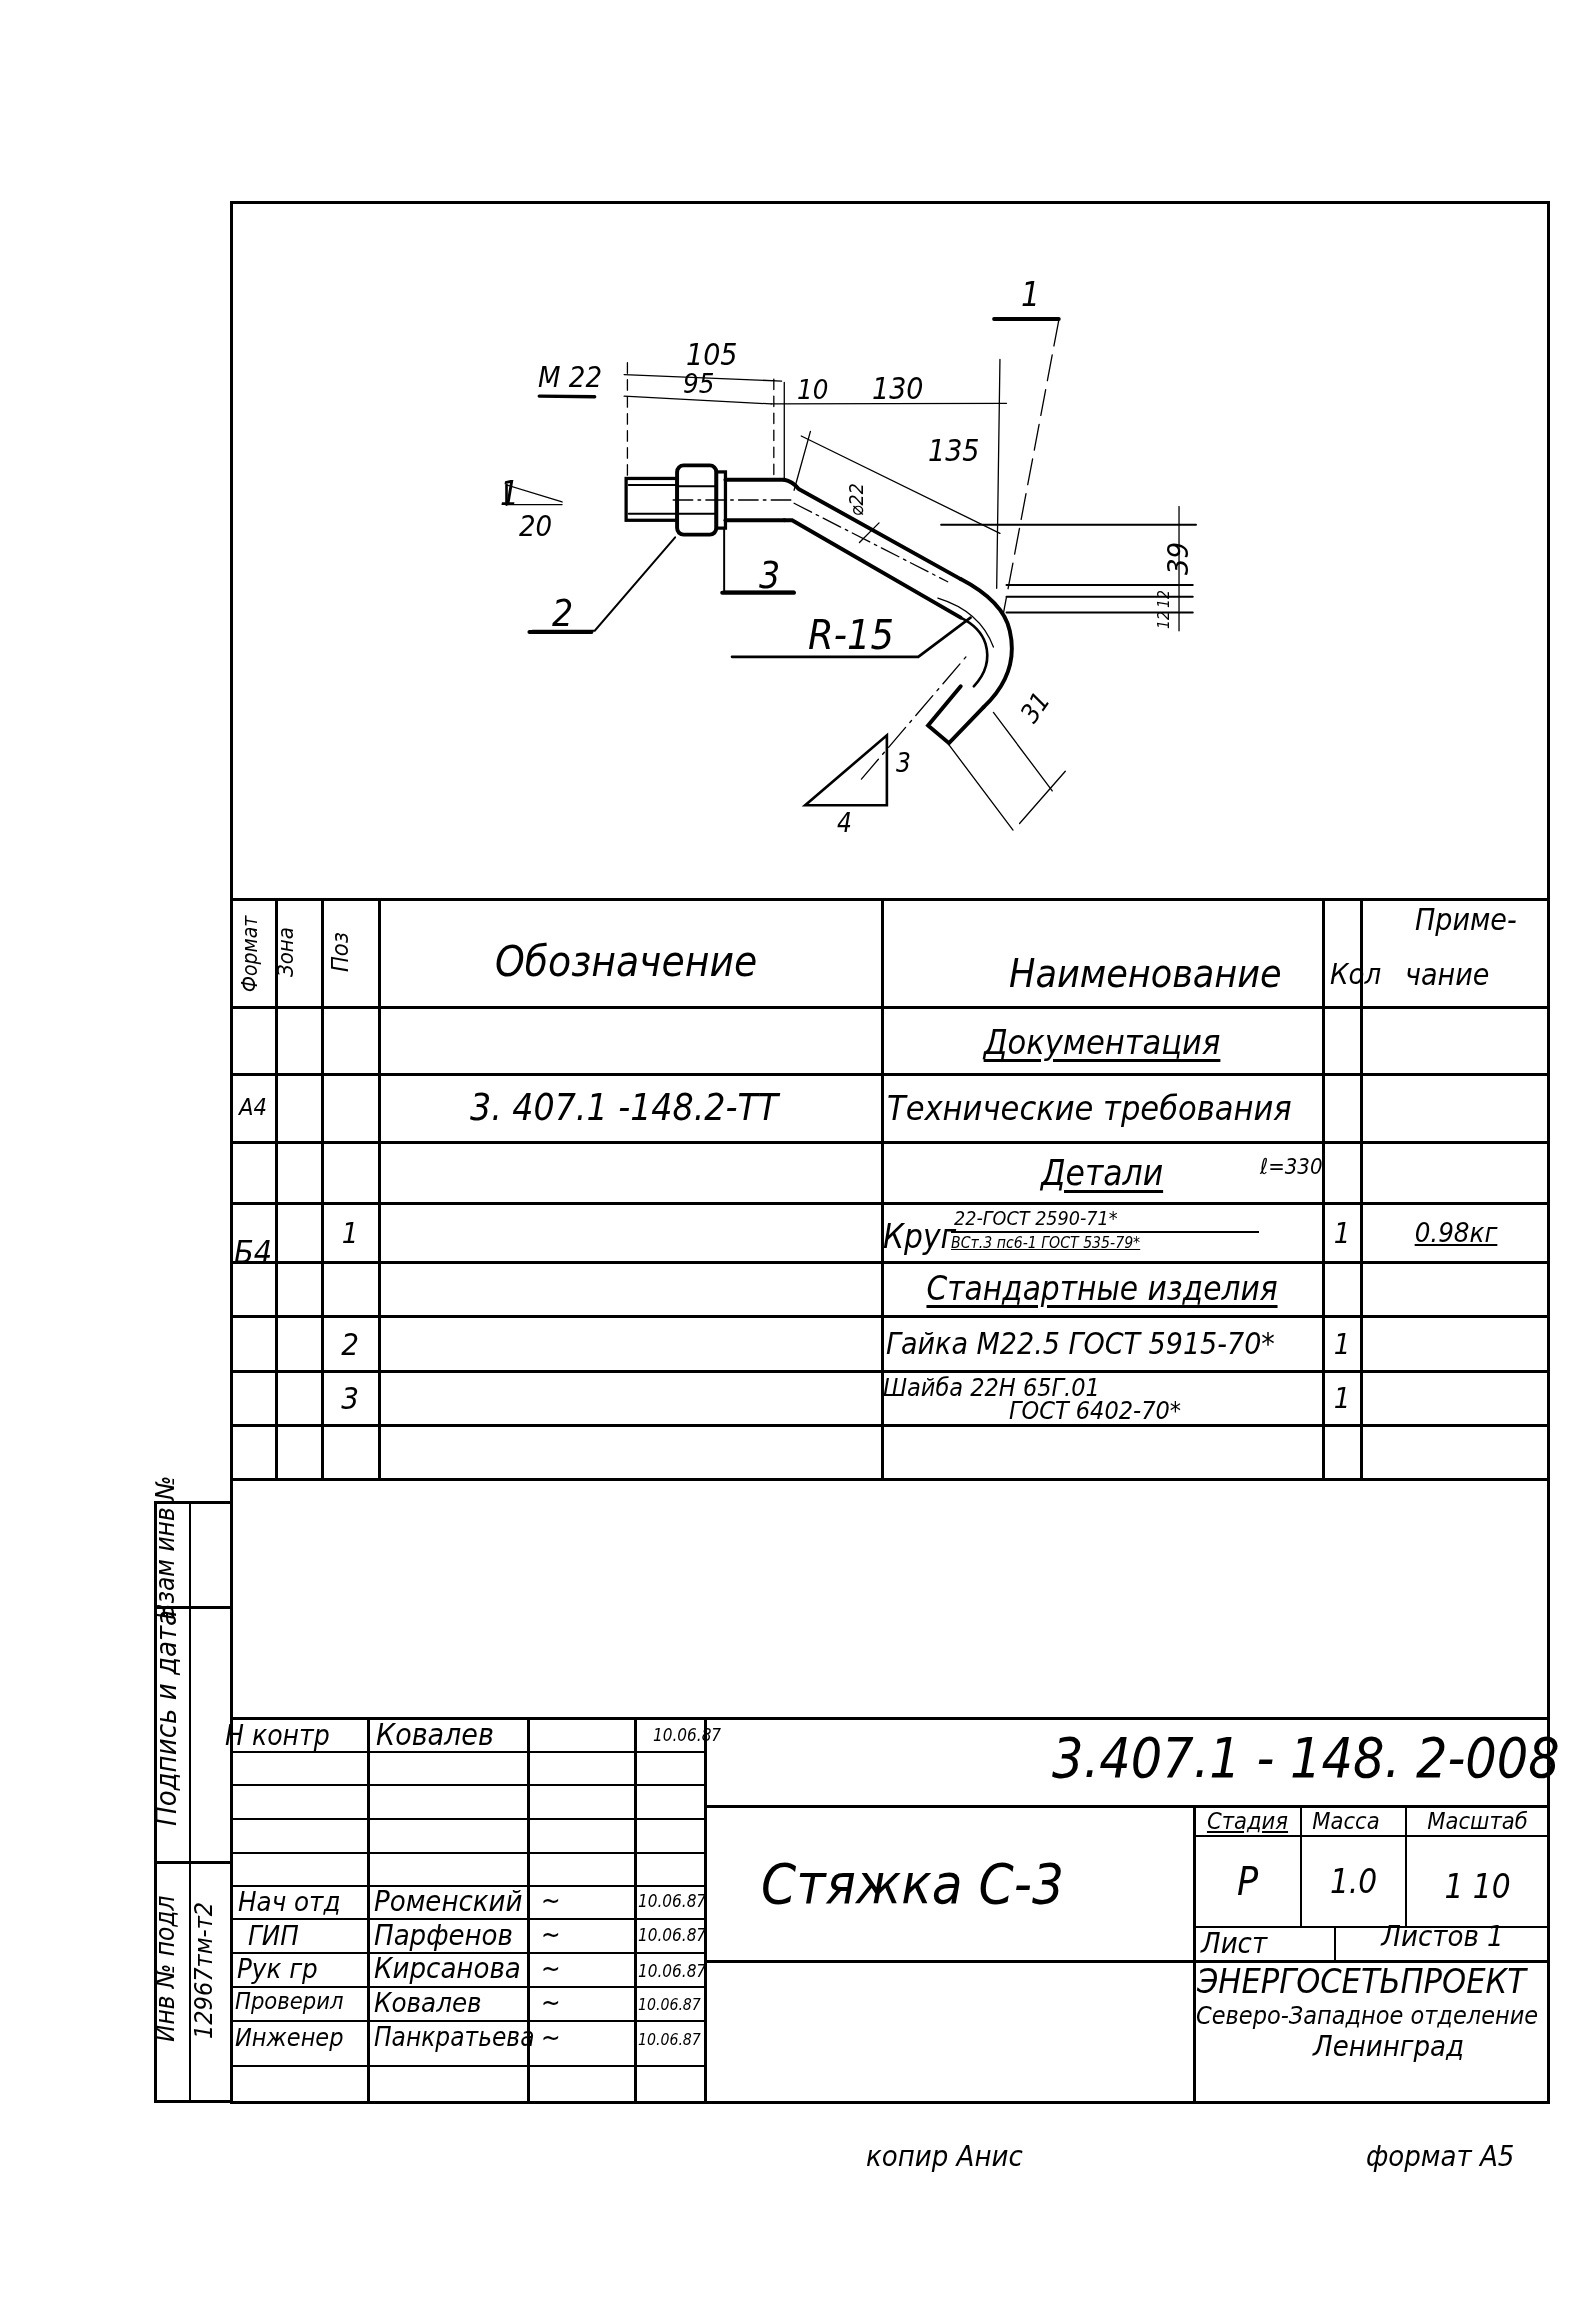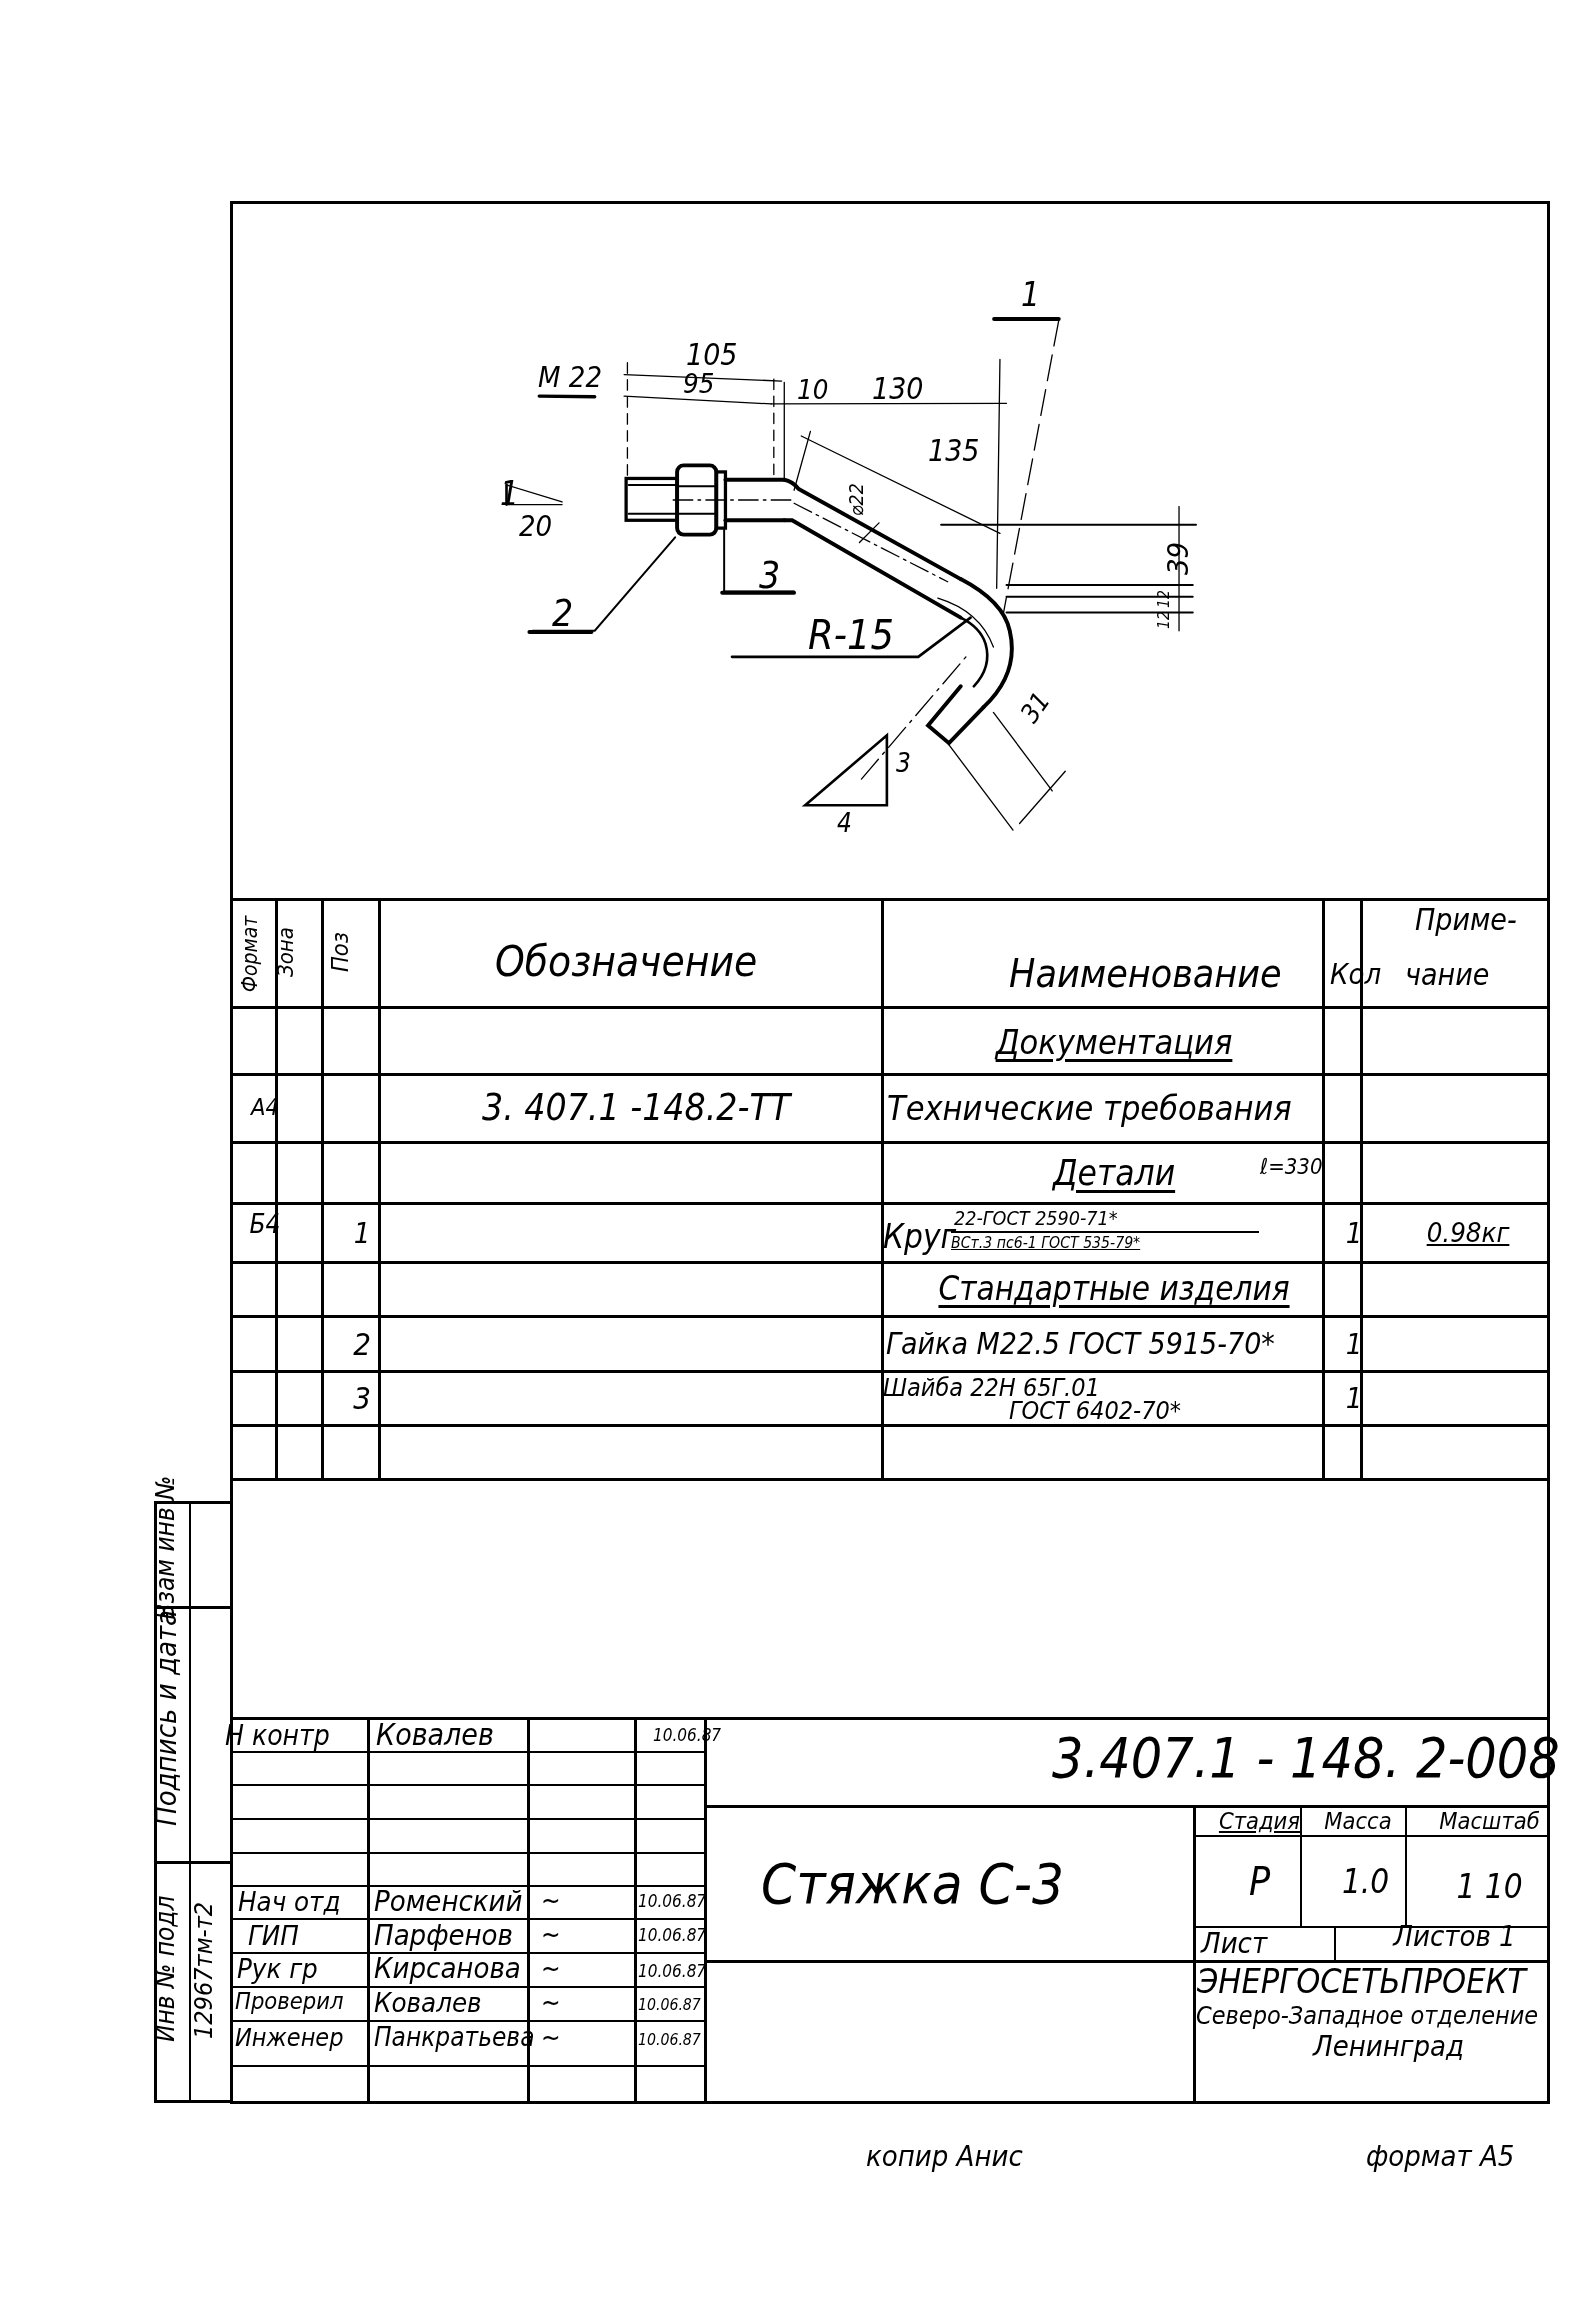--- a/index.html
+++ b/index.html
@@ -5,21 +5,21 @@
   html, body { margin:0; padding:0; background:#ffffff; }
   body { width:1596px; height:2307px; position:relative; overflow:hidden;
          font-family:"DejaVu Sans Condensed","DejaVu Sans", sans-serif; color:#000; }
   .abs { position:absolute; }
   .hw { font-family:"DejaVu Sans", sans-serif; font-style:italic; font-stretch:condensed; transform-origin:left top; white-space:nowrap; line-height:1; }
   .frame { position:absolute; left:230px; top:201px; width:1320px; height:1903px; border:3.9px solid #000; box-sizing:border-box; }
   .hline { position:absolute; height:0; border-top:3.9px solid #000; }
   .vline { position:absolute; width:0; border-left:3.3px solid #000; }
   .thin-h { position:absolute; height:0; border-top:2.6px solid #000; }
   .thin-v { position:absolute; width:0; border-left:2.6px solid #000; }
-  .cell { position:absolute; display:flex; align-items:center; justify-content:center; white-space:nowrap;margin-left:12px; }
+  .cell { position:absolute; display:flex; align-items:center; justify-content:center; white-space:nowrap; }
   .cell-l { position:absolute; display:flex; align-items:center; justify-content:flex-start; white-space:nowrap; }
   .ul { text-decoration:underline; text-decoration-thickness:3.3px; text-underline-offset:5.2px; }
   .rot { position:absolute; transform:rotate(-90deg); transform-origin:center center; white-space:nowrap; text-align:center; }
   svg { position:absolute; left:0; top:0; }
 </style>
 </head>
 <body>
 
 <div class="frame"></div>
 
@@ -141,21 +141,21 @@
   <div class="abs hw" style="left:1405px;top:960px;font-size:30px;">чание</div>
 
   <div class="cell hw ul" style="left:884px;top:1016px;width:436px;height:52px;font-size:34px;">Документация</div>
 
   <div class="cell hw" style="left:232px;top:1078px;width:42px;height:59px;font-size:23.5px;">А4</div>
   <div class="cell hw" style="left:470px;top:1078px;width:418px;height:59px;font-size:37px;justify-content:flex-start;">3. 407.1 -148.2-ТТ</div>
   <div class="cell-l hw" style="left:887px;top:1078px;width:431px;height:59px;font-size:34px;">Технические требования</div>
 
   <div class="cell hw ul" style="left:884px;top:1147px;width:436px;height:52px;font-size:35px;">Детали</div>
 
-  <div class="cell hw" style="left:232px;top:1190px;width:42px;height:68px;font-size:26px;">Б4</div>
+  <div class="cell hw" style="left:232px;top:1218px;width:42px;height:68px;font-size:32px;">Б4</div>
   <div class="cell hw" style="left:324px;top:1205px;width:52px;height:56px;font-size:29px;">1</div>
   <div class="abs hw" style="left:883px;top:1220px;font-size:33px;">Круг</div>
   <div class="abs hw" style="left:954px;top:1209px;font-size:19.6px;">22-ГОСТ 2590-71*</div>
   <div class="abs" style="left:951px;top:1231px;width:308px;border-top:2px solid #000;"></div>
   <div class="abs hw" style="left:951px;top:1235px;font-size:15.7px;text-decoration:underline;">ВСт.3 пс6-1 ГОСТ 535-79*</div>
   <div class="abs hw" style="left:1260px;top:1156px;font-size:22px;">ℓ=330</div>
   <div class="cell hw" style="left:1325px;top:1205px;width:34px;height:56px;font-size:29px;">1</div>
   <div class="cell hw" style="left:1363px;top:1205px;width:186px;height:56px;font-size:27.4px;text-decoration:underline;">0.98кг</div>
 
   <div class="cell hw ul" style="left:884px;top:1264px;width:436px;height:49px;font-size:33px;">Стандартные изделия</div>

